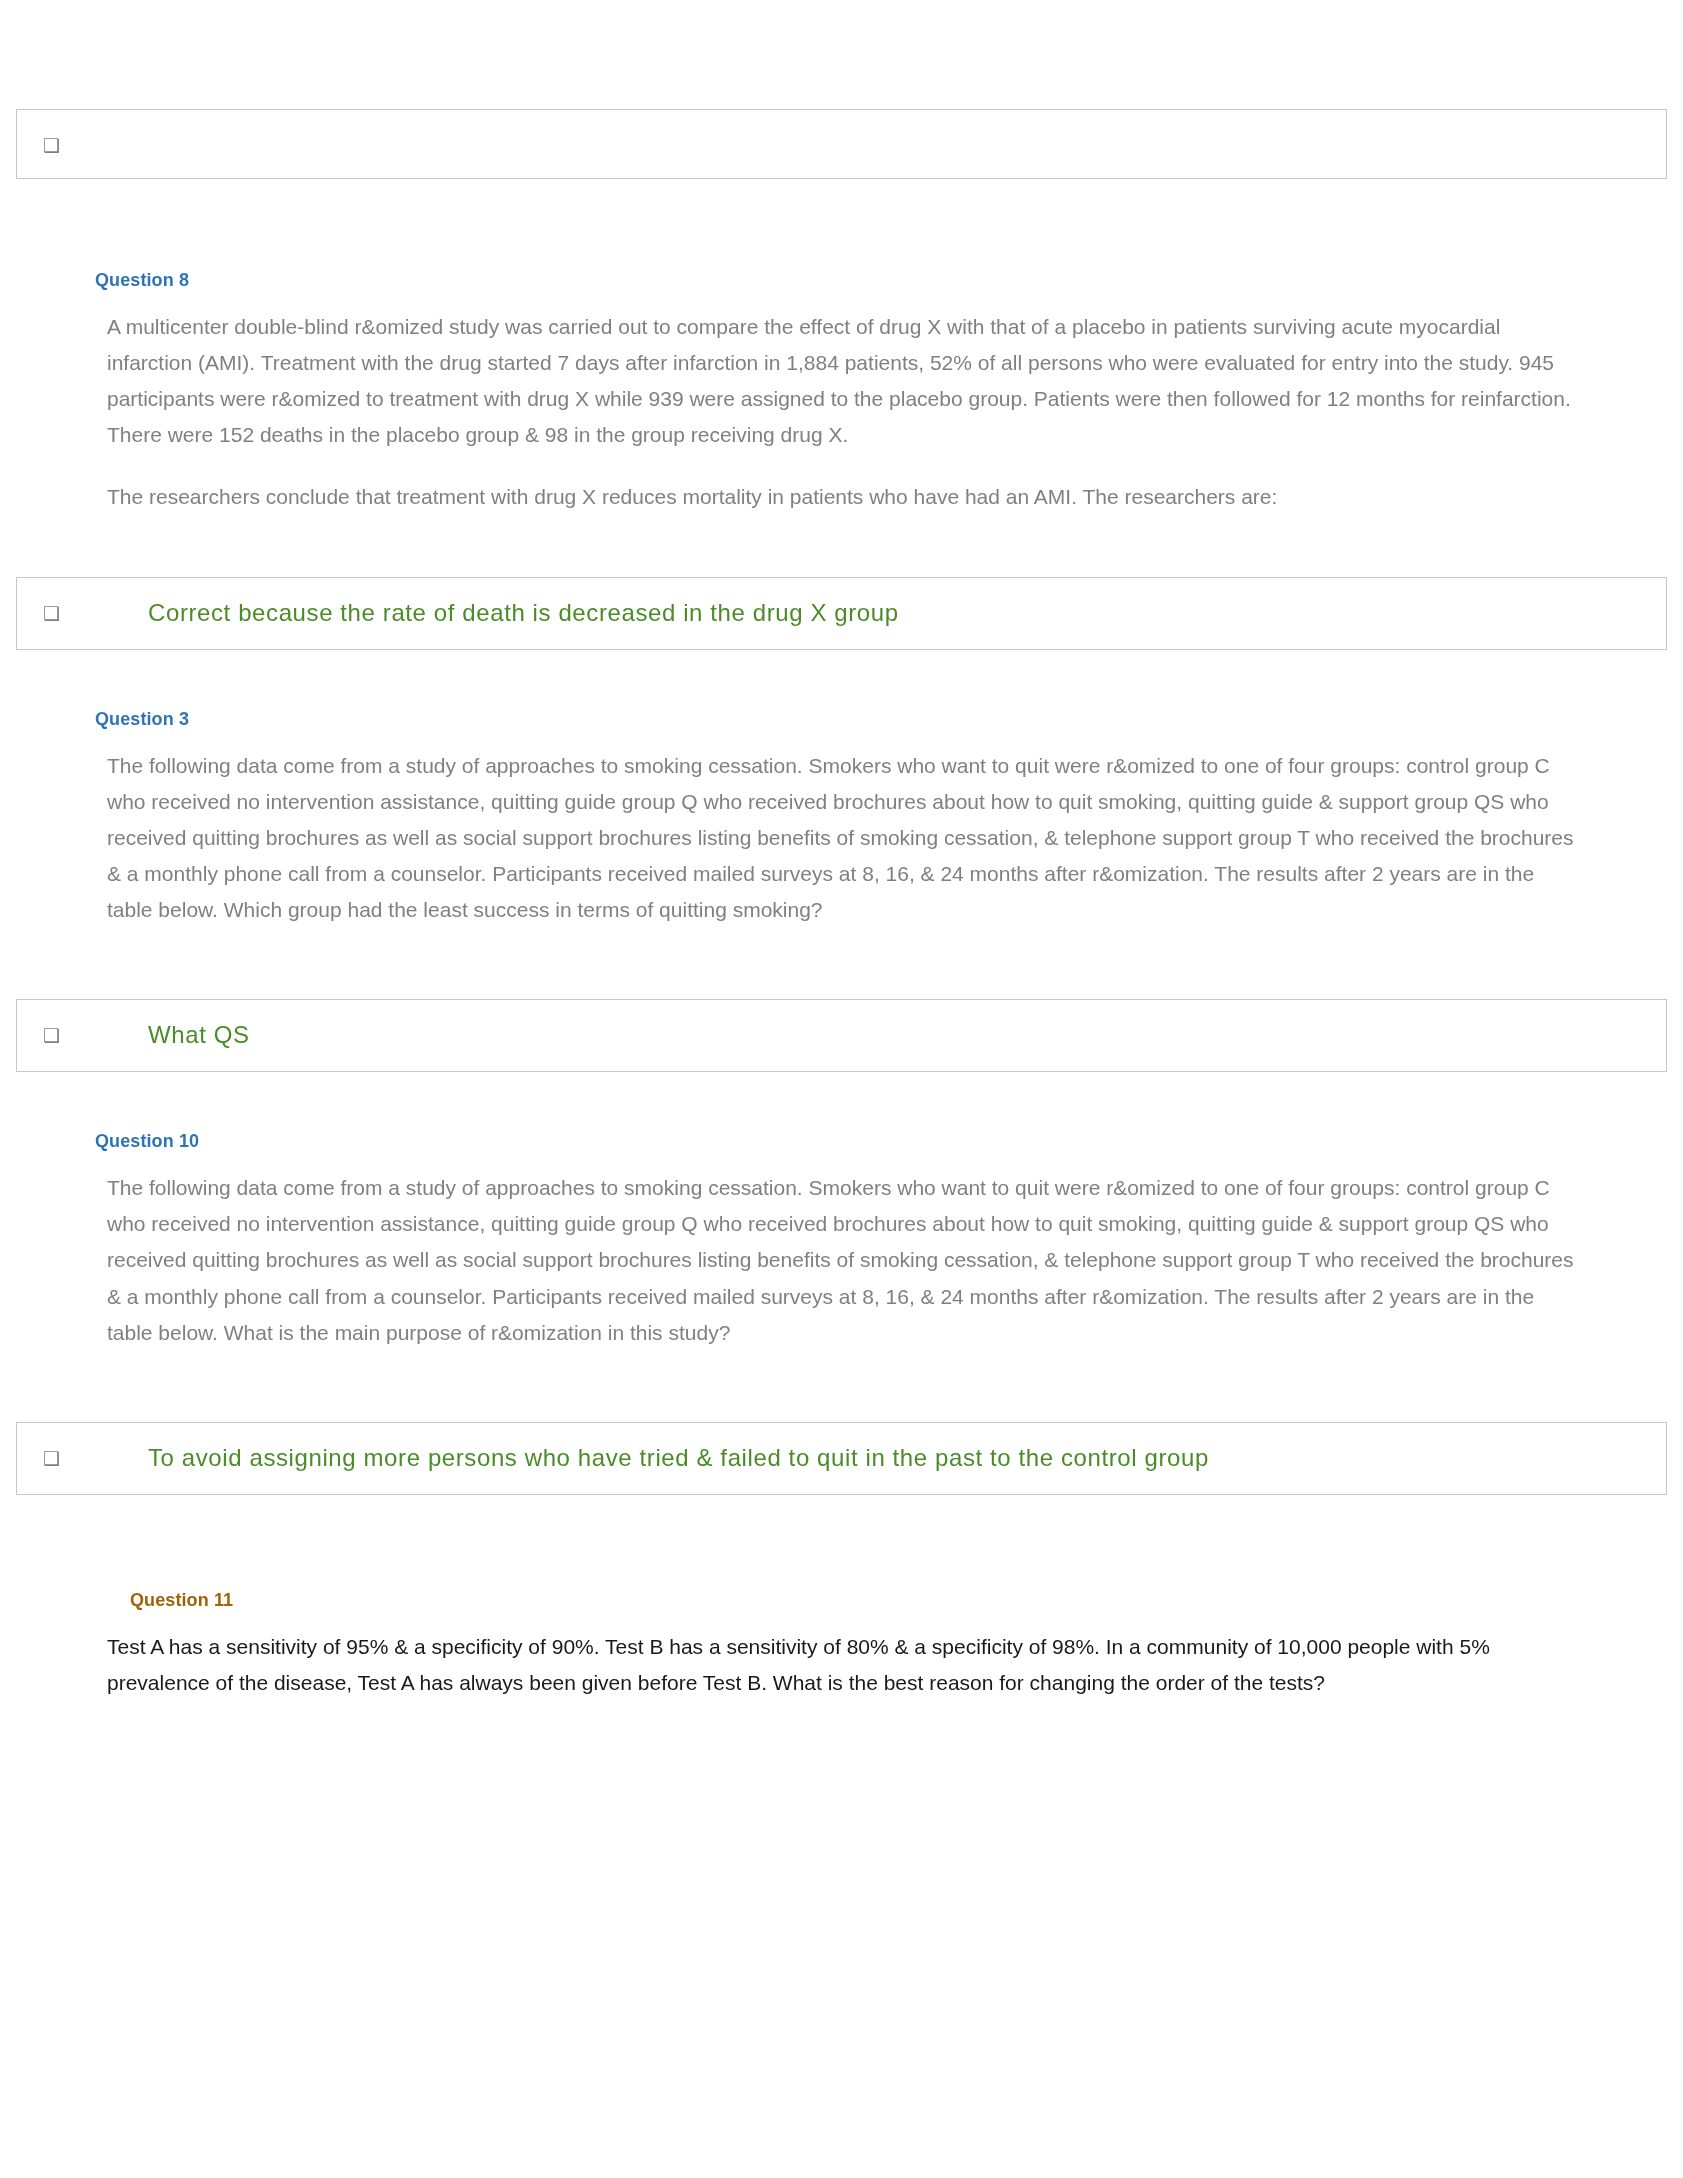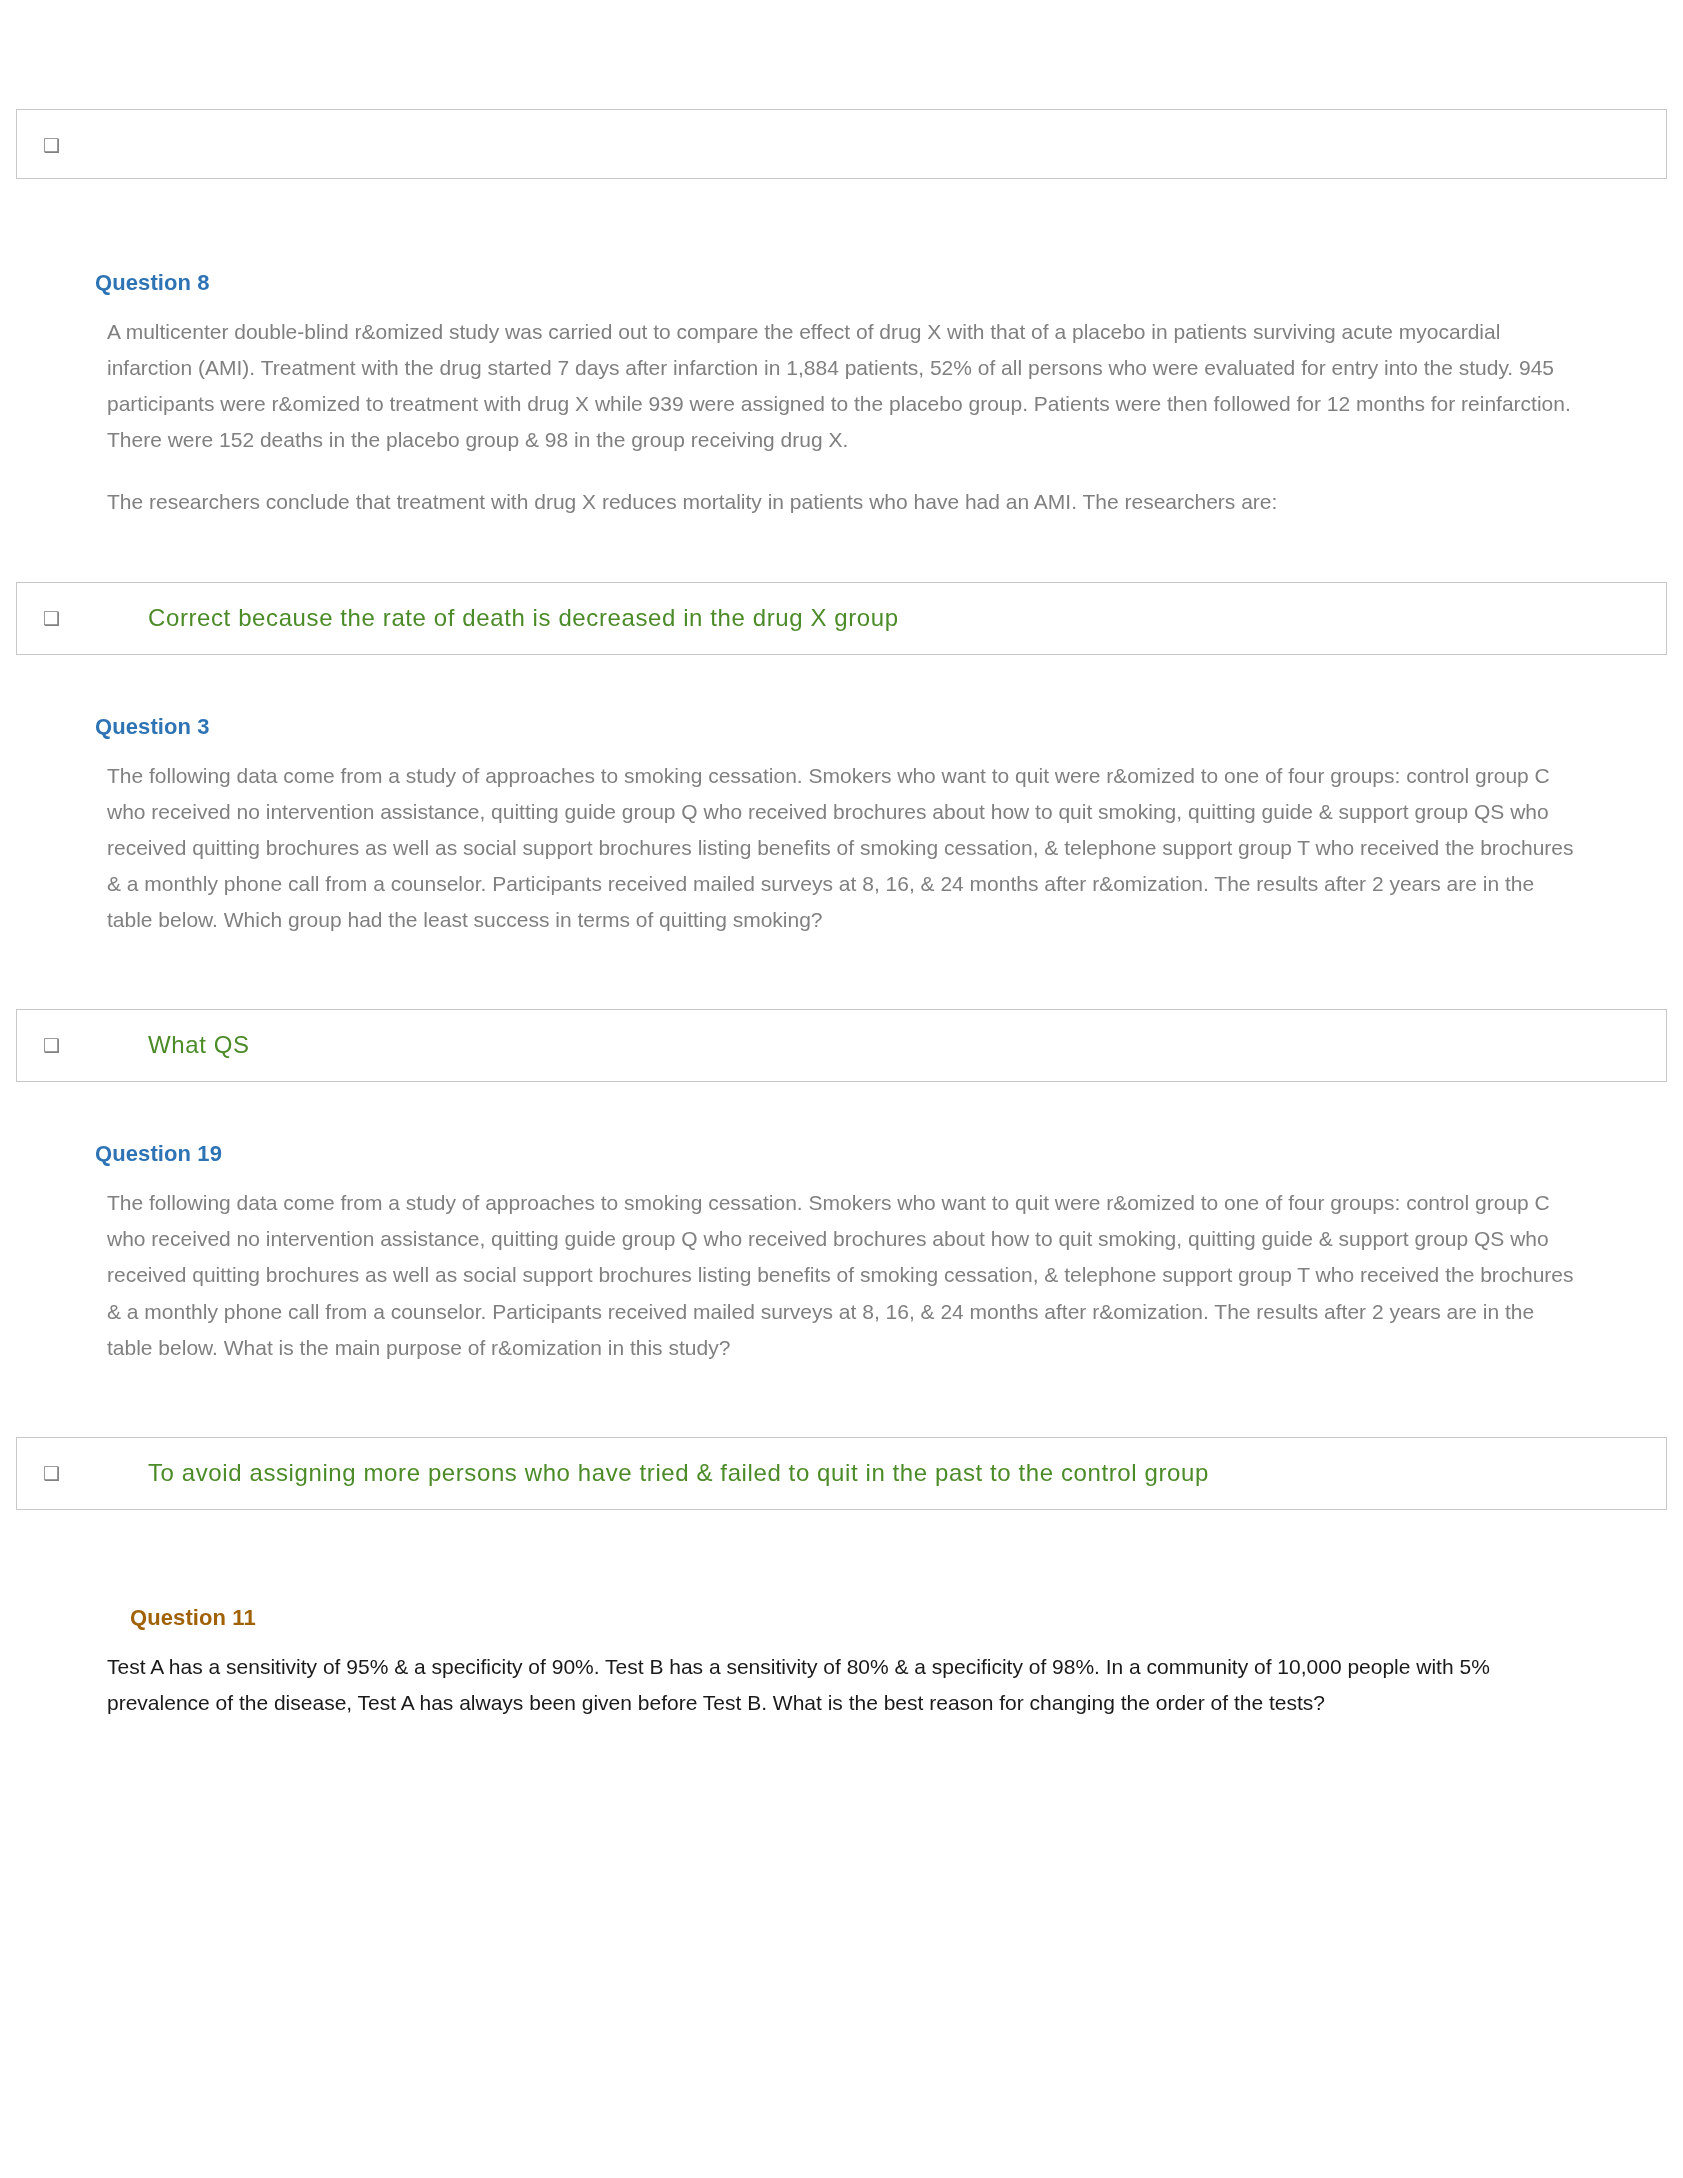--- a/index.html
+++ b/index.html
@@ -61,21 +61,21 @@
 
   .spacer-1 { height: 91px; }
   .spacer-2 { height: 50px; }
   .spacer-3 { height: 59px; }
   .spacer-4 { height: 59px; }
   .spacer-5 { height: 59px; }
   .spacer-6 { height: 95px; }
 
   .q-heading {
     color: #2e74b5;
-    font-size: 22px;
+    font-size: 18px;
     font-weight: bold;
     margin: 0 0 18px 0;
     letter-spacing: 0.1px;
   }
   .q-heading.dark {
     color: #a16207;
     margin-left: 35px;
   }
   .q-body {
     color: #808080;
@@ -127,21 +127,21 @@
   <div class="spacer-4"></div>
 
   <div class="answer-box">
     <span class="answer-bullet">❑</span>
     <span class="answer-text">What QS</span>
   </div>
 
   <div class="spacer-5"></div>
 
   <div class="q-block">
-    <div class="q-heading">Question 19</div>
+    <div class="q-heading">Question 10</div>
     <p class="q-body">The following data come from a study of approaches to smoking cessation. Smokers who want to quit were r&amp;omized to one of four groups: control group C who received no intervention assistance, quitting guide group Q who received brochures about how to quit smoking, quitting guide &amp; support group QS who received quitting brochures as well as social support brochures listing benefits of smoking cessation, &amp; telephone support group T who received the brochures &amp; a monthly phone call from a counselor. Participants received mailed surveys at 8, 16, &amp; 24 months after r&amp;omization. The results after 2 years are in the table below. What is the main purpose of r&amp;omization in this study?</p>
   </div>
 
   <div class="spacer-4"></div>
 
   <div class="answer-box">
     <span class="answer-bullet">❑</span>
     <span class="answer-text">To avoid assigning more persons who have tried &amp; failed to quit in the past to the control group</span>
   </div>
 

